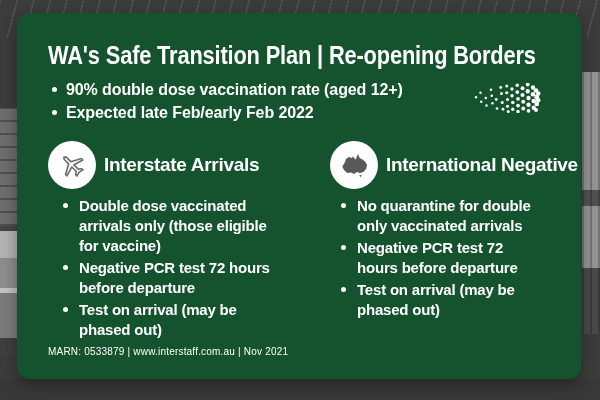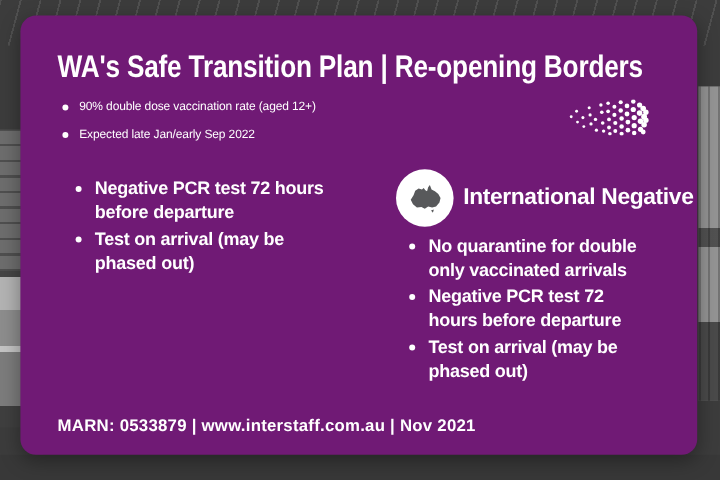--- a/index.html
+++ b/index.html
@@ -28,35 +28,35 @@
       linear-gradient(180deg, rgba(0,0,0,0) 0 118px, rgba(0,0,0,0.45) 118px 134px, rgba(0,0,0,0) 134px 196px, rgba(0,0,0,0.5) 196px 262px),
       repeating-linear-gradient(90deg, rgba(0,0,0,0.22) 0 2px, transparent 2px 8px),
       #949494;
   }
   .bg-bottom {
     position:absolute; left:0; bottom:0; width:600px; height:21px; background:#383838;
   }
   
   .card {
     position:absolute; left:17px; top:13px; width:564px; height:366px;
-    background:#701a75; border-radius:13px;
+    background:#14532d; border-radius:13px;
     box-shadow:0 5px 16px rgba(0,0,0,0.35);
     color:#FFFFFF;
     padding-left:36px;
   }
   .title {
     position:absolute; left:31px; top:27px; margin:0;
     font-size:26px; font-weight:bold; line-height:30px; white-space:nowrap;
     transform:scaleX(0.84); transform-origin:left center; letter-spacing:-0.2px;
   }
   ul { list-style:none; margin:0; padding:0; }
   .intro-list { position:absolute; left:33px; top:65px; }
   .intro-list li {
     position:relative; padding-left:16px;
-    font-size:10px; font-weight:normal; line-height:23px; letter-spacing:-0.1px;
+    font-size:16px; font-weight:bold; line-height:23px; letter-spacing:-0.1px;
   }
   .intro-list li::before {
     content:""; position:absolute; left:2px; top:9px;
     width:5px; height:5px; border-radius:50%; background:#fff;
   }
   .logo { position:absolute; left:453px; top:70px; width:72px; height:30px; }
   
   .col { position:absolute; top:128px; }
   .col-left  { left:31px;  width:245px; }
   .col-right { left:313px; width:235px; }
@@ -74,21 +74,21 @@
   .sec-list li {
     position:relative; padding-left:17px; margin-bottom:2px;
     font-size:15px; font-weight:bold; line-height:20px; letter-spacing:-0.2px;
   }
   .sec-list li::before {
     content:""; position:absolute; left:1px; top:7px;
     width:5px; height:5px; border-radius:50%; background:#fff;
   }
   .footer {
     position:absolute; left:31px; top:333px;
-    font-size:14px; font-weight:bold; letter-spacing:0.2px; white-space:nowrap;
+    font-size:10px; font-weight:normal; letter-spacing:0.2px; white-space:nowrap;
   }
 </style>
 </head>
 <body>
 
 <div class="stage">
 
   <div>
     <div class="bg-top"></div>
     <div class="bg-left-wall"></div>
@@ -96,21 +96,21 @@
     <div class="bg-right-building"></div>
     <div class="bg-bottom"></div>
   </div>
 
   <div class="card">
 
     <h1 class="title">WA's Safe Transition Plan | Re-opening Borders</h1>
 
     <ul class="intro-list">
       <li>90% double dose vaccination rate (aged 12+)</li>
-      <li>Expected late Jan/early Sep 2022</li>
+      <li>Expected late Feb/early Feb 2022</li>
     </ul>
 
     <div class="logo">
       <svg width="72" height="30" viewBox="0 0 86 40" fill="#FFFFFF" xmlns="http://www.w3.org/2000/svg">
         <circle cx="3" cy="19" r="1.6"></circle>
           <circle cx="9" cy="13" r="1.6"></circle>
           <circle cx="10" cy="25" r="1.6"></circle>
         <circle cx="16" cy="20" r="1.7"></circle>
           <circle cx="17" cy="30" r="1.6"></circle>
           <circle cx="23" cy="9" r="1.7"></circle>
@@ -152,21 +152,32 @@
         <circle cx="83" cy="10" r="3.1"></circle>
           <circle cx="84" cy="19" r="3.3"></circle>
           <circle cx="84" cy="28" r="3.1"></circle>
           <circle cx="83" cy="36" r="2.7"></circle>
         <circle cx="86" cy="14" r="3"></circle>
           <circle cx="86" cy="23" r="3"></circle>
       </svg>
     </div>
 
     <div class="col col-left">
+      <div class="sec-head">
+        <div class="icon-circle">
+          <svg width="28" height="28" viewBox="0 0 24 24" xmlns="http://www.w3.org/2000/svg">
+            <g transform="rotate(-45 12 12)">
+              <path d="M12 2.3 L13.3 3.7 L13.3 9.3 L21.6 13.8 L21.6 15.5 L13.3 13.1 L13.3 18.3 L15.7 20.2 L15.7 21.6 L12 20.7 L8.3 21.6 L8.3 20.2 L10.7 18.3 L10.7 13.1 L2.4 15.5 L2.4 13.8 L10.7 9.3 L10.7 3.7 Z" fill="none" stroke="#6B6C6E" stroke-width="1.4" stroke-linejoin="round"></path>
+            </g>
+          </svg>
+        </div>
+        <div class="sec-title">Interstate Arrivals</div>
+      </div>
       <ul class="sec-list">
+        <li>Double dose vaccinated arrivals only (those eligible for vaccine)</li>
         <li>Negative PCR test 72 hours before departure</li>
         <li>Test on arrival (may be phased out)</li>
       </ul>
     </div>
 
     <div class="col col-right">
       <div class="sec-head">
         <div class="icon-circle">
           <svg width="30" height="27" viewBox="0 0 64 56" xmlns="http://www.w3.org/2000/svg">
             <path d="M12 22 L15 14 L21 10 L27 12 L30 9 L33 13 L36 15 L38 8 L41 4 L44 12 L50 15 L56 20 L60 27 L58 35 L52 42 L45 44 L38 42 L32 46 L26 43 L18 44 L11 38 L7 30 Z" fill="#58595B"></path>

